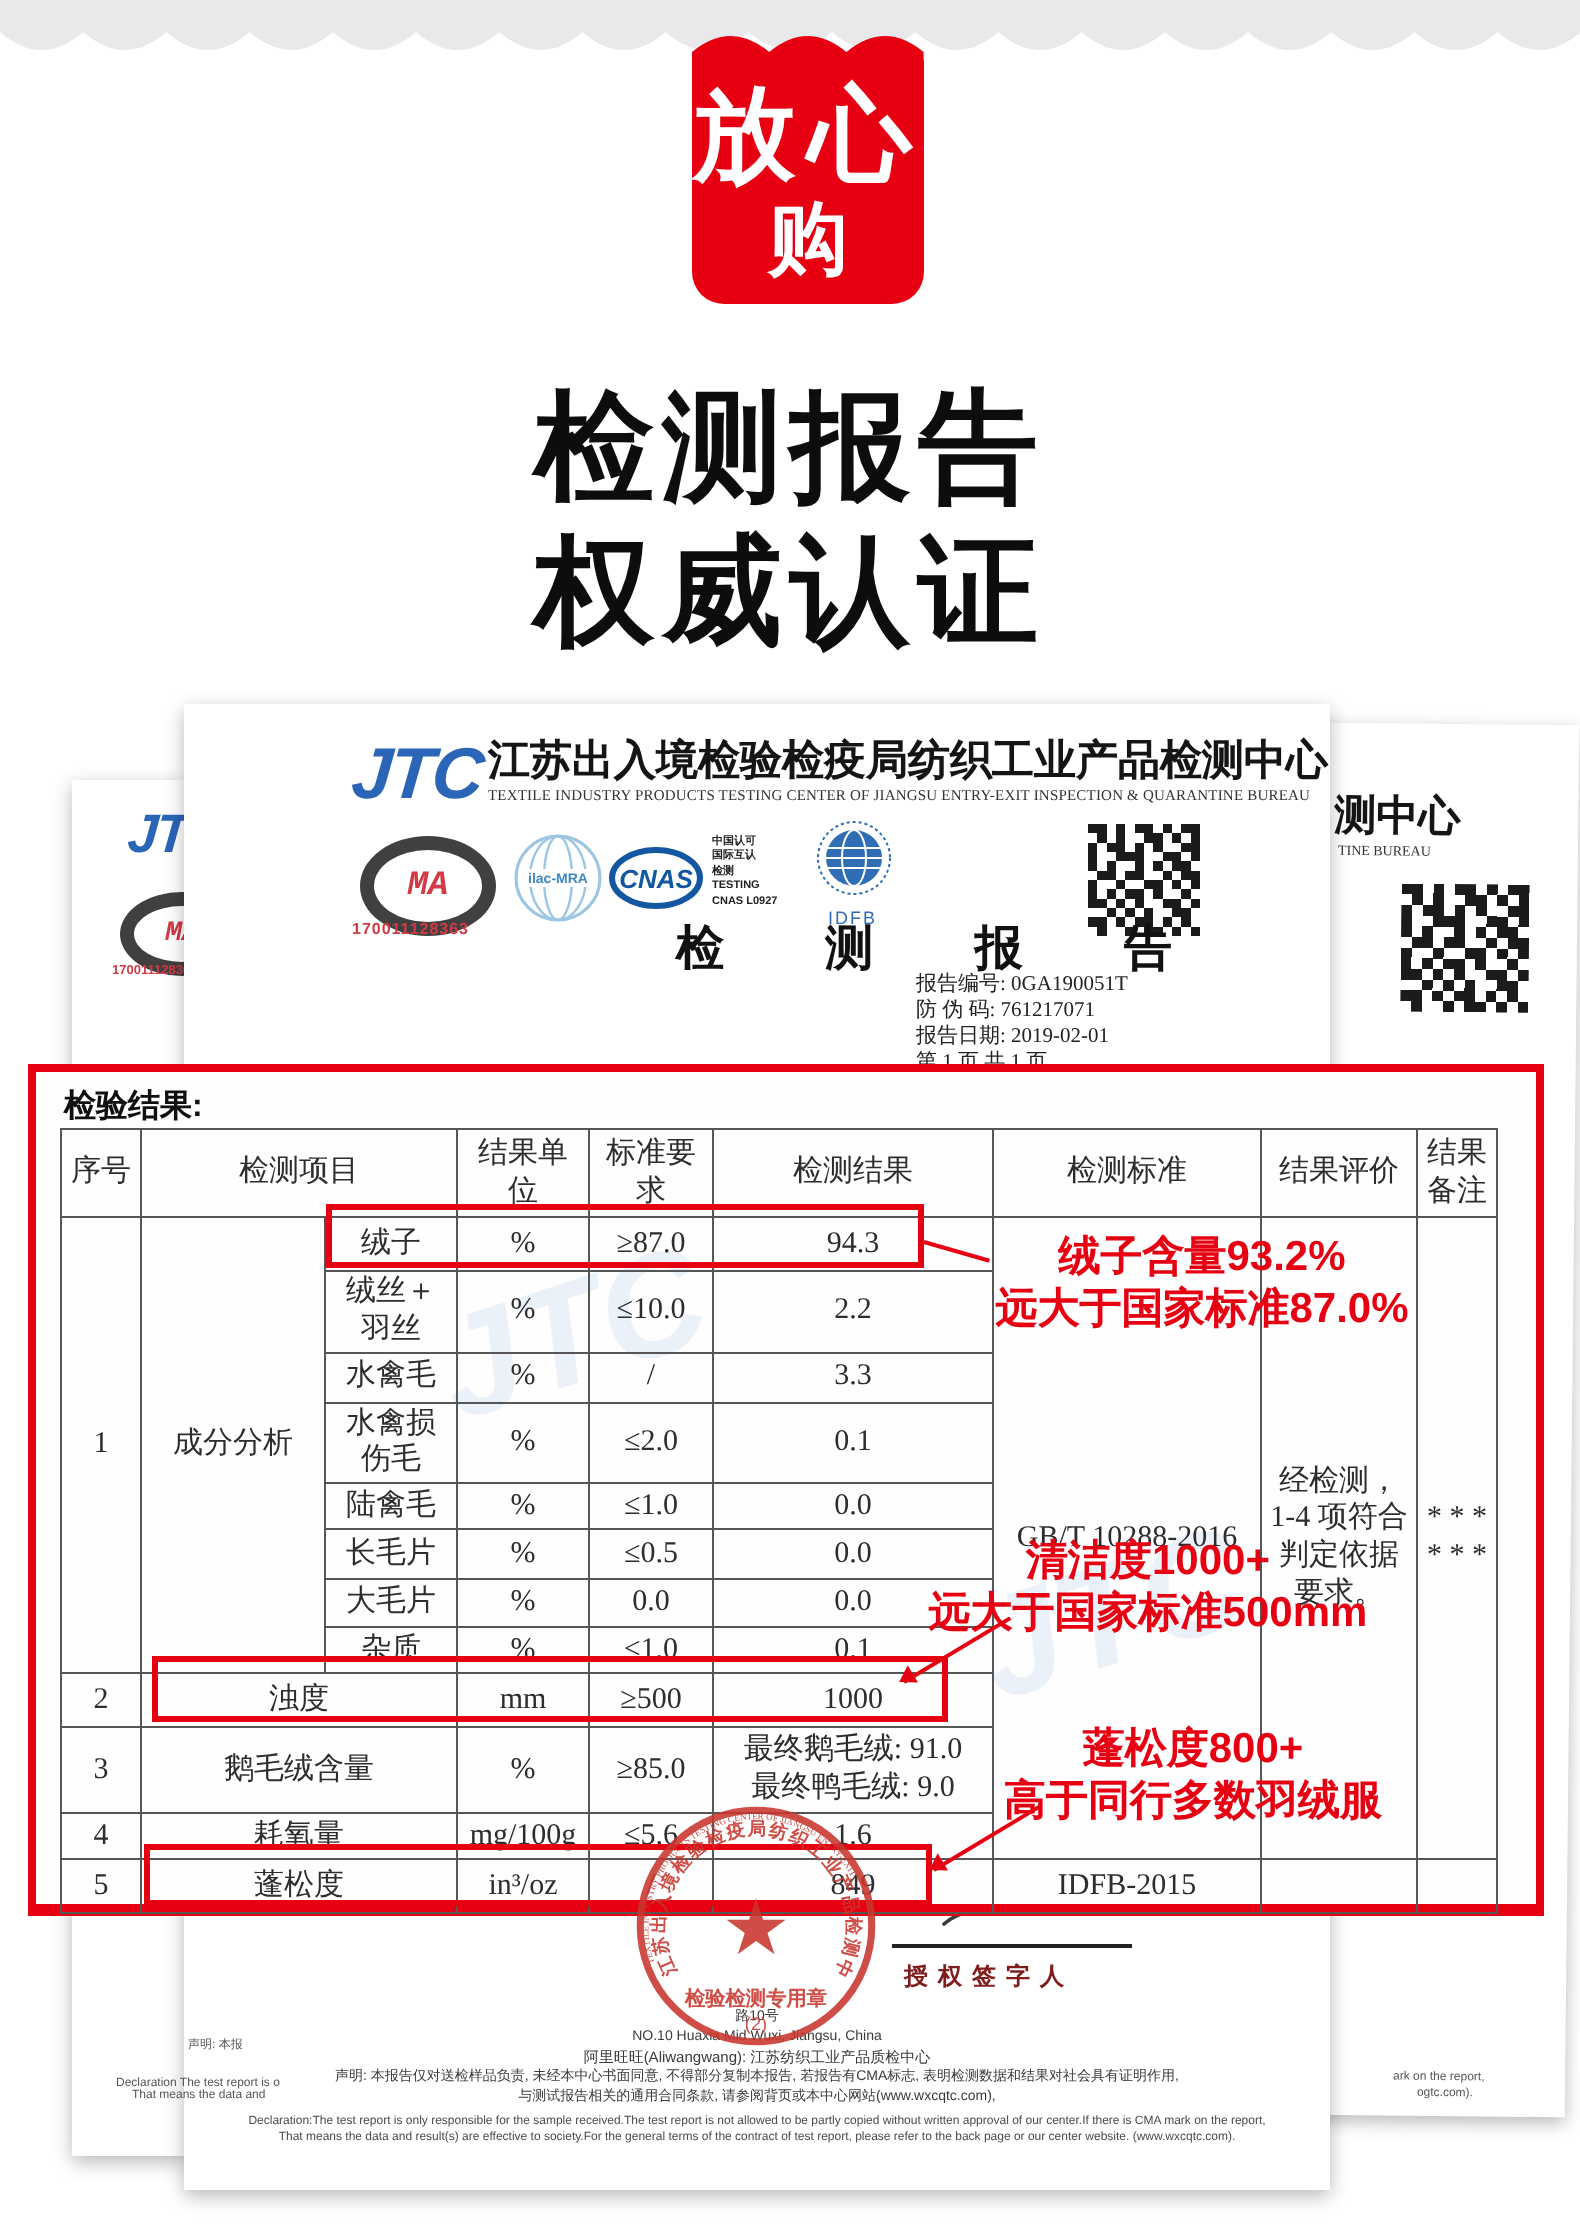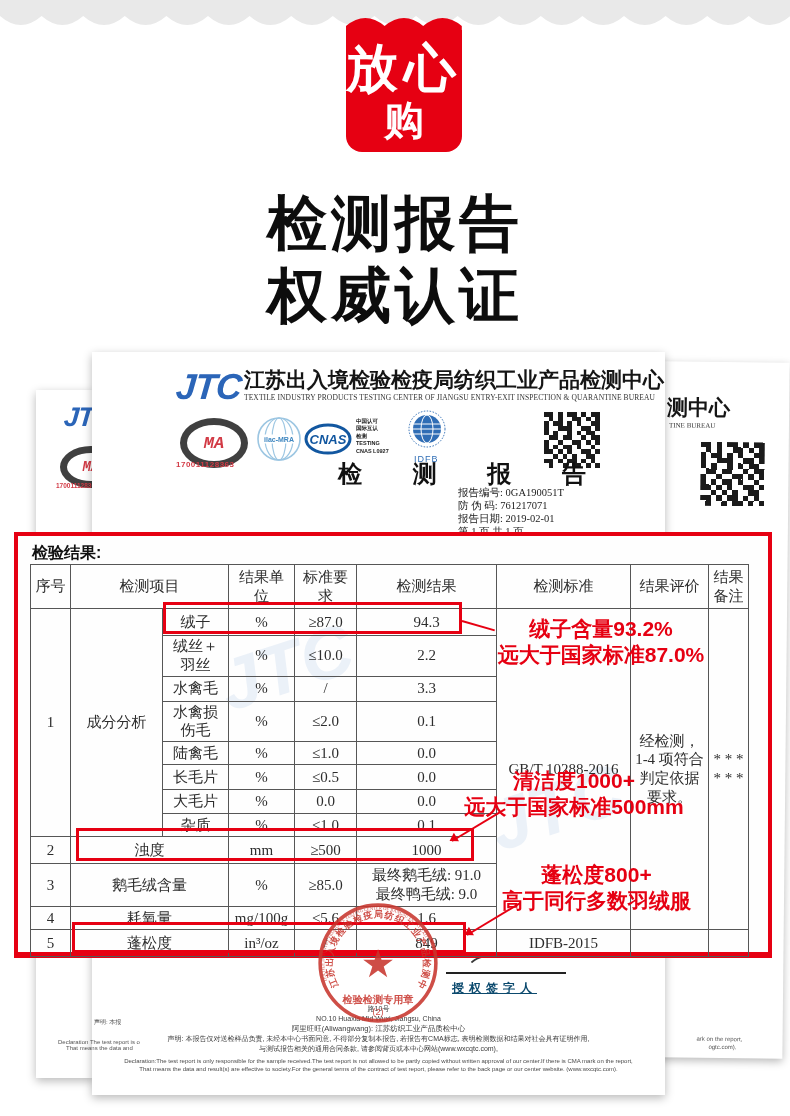--- a/index.html
+++ b/index.html
@@ -40,21 +40,21 @@
   
   .redbox{border:3px solid #e60012;box-sizing:border-box;}
   .ann{color:#e60012;font-weight:700;font-size:21px;line-height:1.22;text-align:center;white-space:nowrap;}
   .redline{background:#e60012;height:2px;transform-origin:left center;}
   .arrowhead{width:0;height:0;border-style:solid;}
   
   .footer{color:#3a3a3a;text-align:center;line-height:1.4;}
   .f7{font-size:7px;} .f75{font-size:7.5px;} .f6{font-size:6px;color:#4a4a4a;}
   .frag{font-size:6px;color:#555;white-space:nowrap;}
   .sig-label{font-family:"Liberation Serif",serif;font-size:12px;font-weight:700;
-             letter-spacing:5px;color:#0c4a6e;text-decoration:underline;}
+             letter-spacing:5px;color:#7f1d1d;}
 </style>
 </head>
 <body>
 
 <svg class="abs" style="left:0;top:0;" width="790" height="34" viewBox="0 0 790 34">
   <path fill="#e9e9e9" d="M790,0 H0 V16
     q20.8,18 41.6,0 q20.8,18 41.6,0 q20.8,18 41.6,0 q20.8,18 41.6,0 q20.8,18 41.6,0
     q20.8,18 41.6,0 q20.8,18 41.6,0 q20.8,18 41.6,0 q20.8,18 41.6,0 q20.8,18 41.6,0
     q20.8,18 41.6,0 q20.8,18 41.6,0 q20.8,18 41.6,0 q20.8,18 41.6,0 q20.8,18 41.6,0
     q20.8,18 41.6,0 q20.8,18 41.6,0 q20.8,18 41.6,0 q20.8,18 41.6,0 Z"></path>

